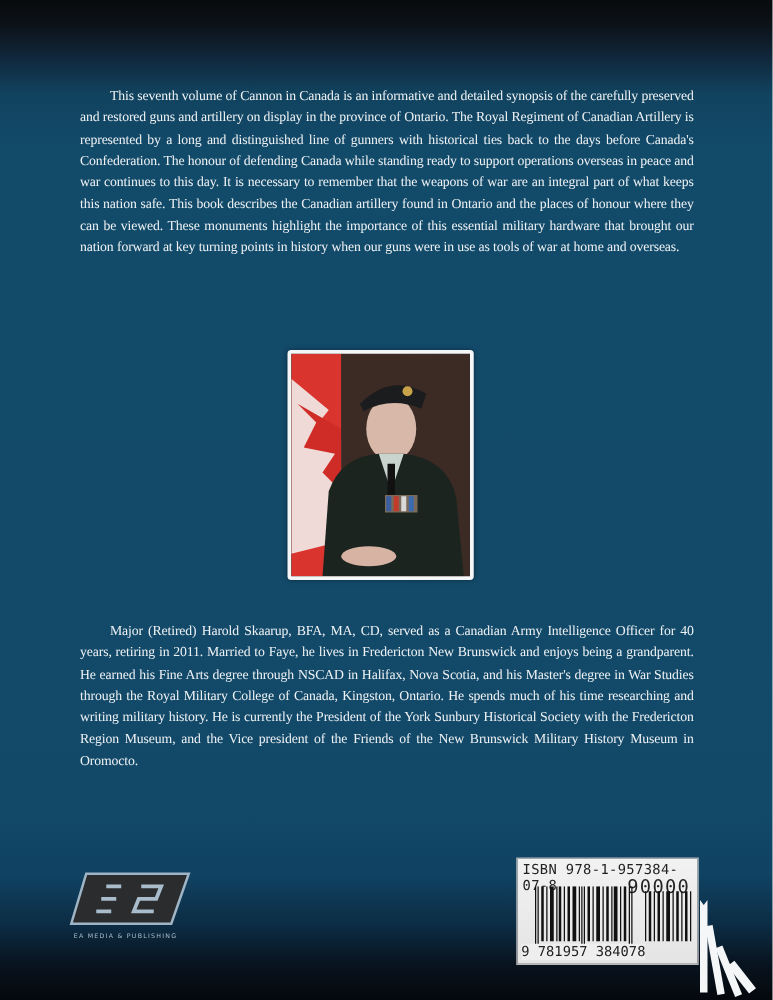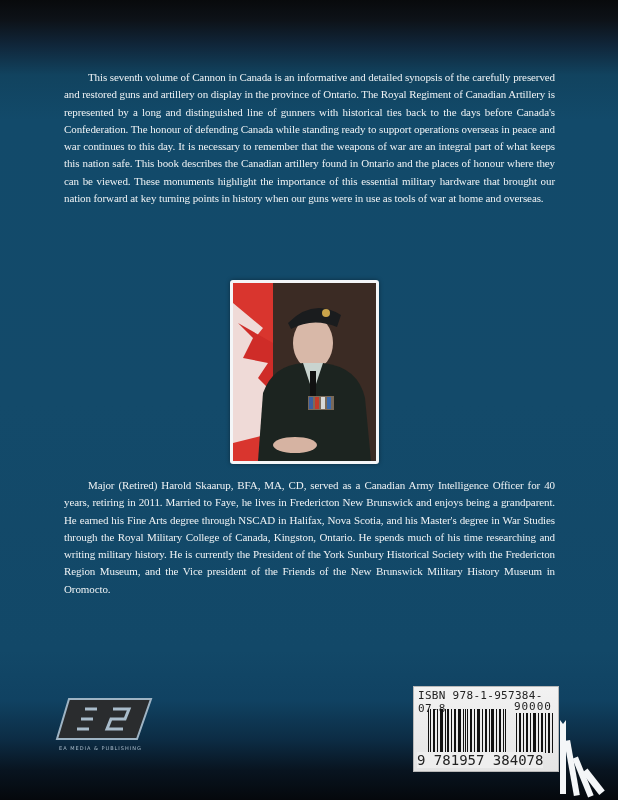--- a/index.html
+++ b/index.html
@@ -11,46 +11,46 @@
         #0c2c44 740px, #081420 770px, #05080c 800px);
       font-family: "Liberation Serif", "DejaVu Serif", serif;
     }
     .para {
       position: absolute; left: 64px; width: 491px;
       color: #eef2f4; font-size: 11px; line-height: 17.3px;
       text-align: justify; text-indent: 24px; margin: 0;
       letter-spacing: -0.1px;
     }
     #p1 { top: 69px; }
-    #p2 { top: 477px; }
+    #p2 { top: 497px; }
     .photo-frame {
       position: absolute; left: 230px; top: 280px; width: 149px; height: 184px;
       background: #f4f6f8; border-radius: 3px; box-shadow: 0 0 4px rgba(0,0,0,0.4);
     }
     .photo {
       position: absolute; left: 3px; top: 3px; width: 143px; height: 178px;
       overflow: hidden; background: linear-gradient(90deg,#3a2a22 0%,#4a3328 50%,#2d221d 100%);
     }
     .logo-ea { position: absolute; left: 55px; top: 695px; width: 100px; height: 60px; }
     .barcode-box {
       position: absolute; left: 413px; top: 686px; width: 144px; height: 84px;
       background: linear-gradient(to bottom, #f2f2f2, #e4e4e4);
       border: 1px solid #b8b8b8;
     }
     .isbn-text {
       position: absolute; left: 4px; top: 2px;
       font-family: "DejaVu Sans Mono", monospace; font-size: 11px; color: #222; letter-spacing: 0.3px;
     }
     .price-text {
       position: absolute; right: 6px; top: 13px;
-      font-family: "DejaVu Sans Mono", monospace; font-size: 11px; color: #222; letter-spacing: 1px;
+      font-family: "DejaVu Sans Mono", monospace; font-size: 15px; color: #222; letter-spacing: 1px;
     }
     .ean-text {
       position: absolute; left: 3px; bottom: 3px;
-      font-family: "DejaVu Sans Mono", monospace; font-size: 14px; color: #222; background: #eee;
+      font-family: "DejaVu Sans Mono", monospace; font-size: 11px; color: #222; background: #eee;
     }
     .bars { position: absolute; top: 22px; height: 48px; }
     .publisher-mark { position: absolute; left: 560px; top: 700px; width: 58px; height: 100px; }
   </style>
 </head>
 <body>
 
 <p class="para" id="p1">This seventh volume of Cannon in Canada is an informative and detailed synopsis of the carefully preserved and restored guns and artillery on display in the province of Ontario.  The Royal Regiment of Canadian Artillery is represented by a long and distinguished line of gunners with historical ties back to the days before Canada's Confederation.  The honour of defending Canada while standing ready to support operations overseas in peace and war continues to this day.  It is necessary to remember that the weapons of war are an integral part of what keeps this nation safe. This book describes the Canadian artillery found in Ontario and the places of honour where they can be viewed.  These monuments highlight the importance of this essential military hardware that brought our nation forward at key turning points in history when our guns were in use as tools of war at home and overseas.</p>
 
 <div class="photo-frame">

